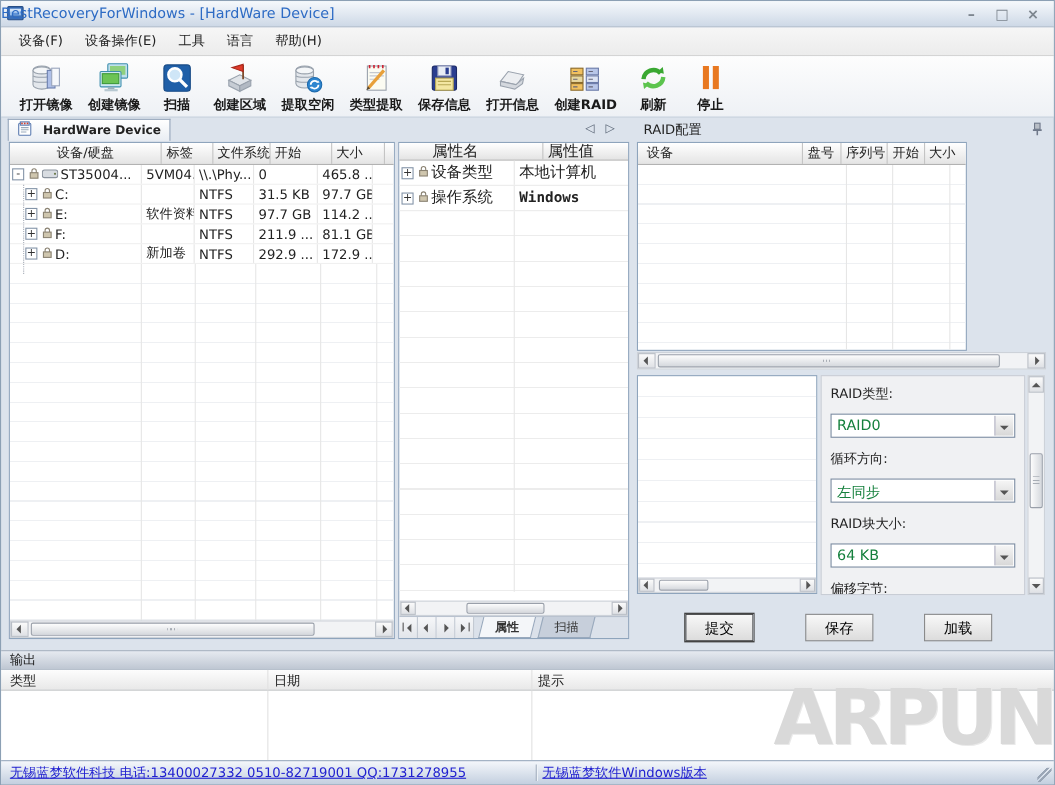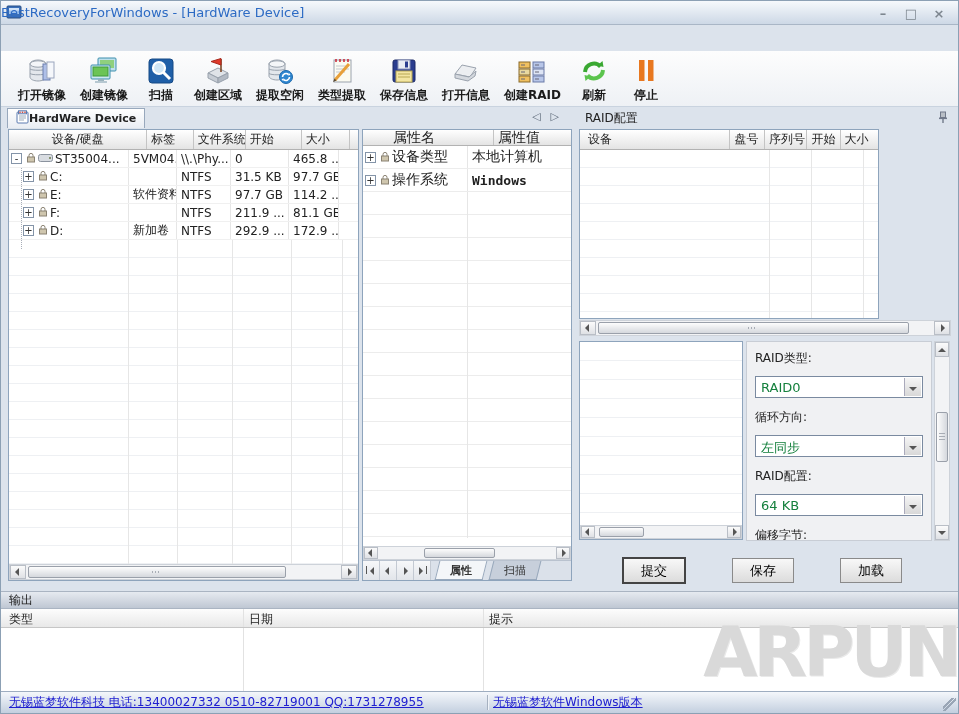--- a/index.html
+++ b/index.html
@@ -27,21 +27,21 @@
   .toolbar { position:absolute; left:0; top:50px; width:957px; height:56px;
     background:linear-gradient(#fdfdfd,#eef1f5); border-bottom:1px solid #c9d3df;
     display:flex; align-items:flex-start; padding:3px 0 0 10px; }
   .tbtn { display:flex; flex-direction:column; align-items:center; padding:1px 7px; min-width:52px; }
   .ticon { width:34px; height:32px; display:flex; align-items:center; justify-content:center; }
   .tlabel { font-size:12px; font-weight:bold; color:#1a1a1a; white-space:nowrap; margin-top:0px; }
 
   
   .tabstrip { position:absolute; left:0; top:106px; width:572px; height:21px; }
   .devtab { position:absolute; left:6px; top:1px; height:20px; background:linear-gradient(#ffffff,#e9edf3);
-    border:1px solid #98a8bc; border-bottom:none; display:flex; align-items:center; padding:0 8px; gap:0;
+    border:1px solid #98a8bc; border-bottom:none; display:flex; align-items:center; padding:0 8px; gap:10px;
     font-weight:bold; font-size:11px; }
   .tabnav { position:absolute; right:14px; top:3px; display:flex; gap:10px; color:#5a6676; font-size:11px; }
 
   .raidtitle { position:absolute; left:584px; top:109px; font-size:12px; color:#222; }
   .pinicon { position:absolute; left:936px; top:110px; width:12px; height:13px; }
 
   
   .panel { position:absolute; background:#fff; border:1px solid #8ea4bc; overflow:hidden; }
   .thead { display:flex; height:20px; background:linear-gradient(#ffffff,#e4e4e4); border-bottom:1px solid #b2b2b2; }
   .th { border-right:1px solid #c4c4c4; display:flex; align-items:center; padding:0 4px; white-space:nowrap; overflow:hidden; }
@@ -149,20 +149,27 @@
         </svg>
     </span>
     <span class="title" style="color:#2d6bc4">BestRecoveryForWindows - [HardWare Device]</span>
     <span class="wctrls">
       <span class="wbtn">–</span>
       <span class="wbtn">□</span>
       <span class="wbtn">×</span>
     </span>
   </div>
 
+  <div class="menubar">
+    <span class="menuitem">设备(F)</span>
+    <span class="menuitem">设备操作(E)</span>
+    <span class="menuitem">工具</span>
+    <span class="menuitem">语言</span>
+    <span class="menuitem">帮助(H)</span>
+  </div>
 
   <div class="toolbar">
     <div class="tbtn">
       <span class="ticon">
         <svg width="32" height="32" viewBox="0 0 32 32">
             <path d="M4 9c0-2.2 3.6-4 8-4s8 1.8 8 4v13c0 2.2-3.6 4-8 4s-8-1.8-8-4z" fill="#e3e7ec" stroke="#98a1ac"></path>
             <ellipse cx="12" cy="9" rx="8" ry="3.2" fill="#f4f6f8" stroke="#98a1ac"></ellipse>
             <path d="M4 14c2 1.7 14 1.7 16 0 M4 18.5c2 1.7 14 1.7 16 0" stroke="#98a1ac" fill="none"></path>
             <rect x="17" y="9" width="7" height="16" fill="#aebfe8" stroke="#6b7fae"></rect>
             <rect x="21" y="7" width="7" height="16" fill="#f5f7fb" stroke="#9aa5bd"></rect>
@@ -546,21 +553,21 @@
           <span class="tri d" style="margin-top:0px"></span>
         </span>
     </div>
     <div class="ddlabel" style="margin-top:11px;">循环方向:</div>
     <div class="dd" style="margin-top:9px;">
       <span class="ddval">左同步</span>
       <span class="ddbtn">
           <span class="tri d" style="margin-top:0px"></span>
         </span>
     </div>
-    <div class="ddlabel" style="margin-top:11px;">RAID配置:</div>
+    <div class="ddlabel" style="margin-top:11px;">RAID块大小:</div>
     <div class="dd" style="margin-top:9px;">
       <span class="ddval">64 KB</span>
       <span class="ddbtn">
           <span class="tri d" style="margin-top:0px"></span>
         </span>
     </div>
     <div class="ddlabel" style="margin-top:11px;">偏移字节:</div>
 
   </div>
   <div class="vscroll" style="left:933px; top:340px; height:200px;">

